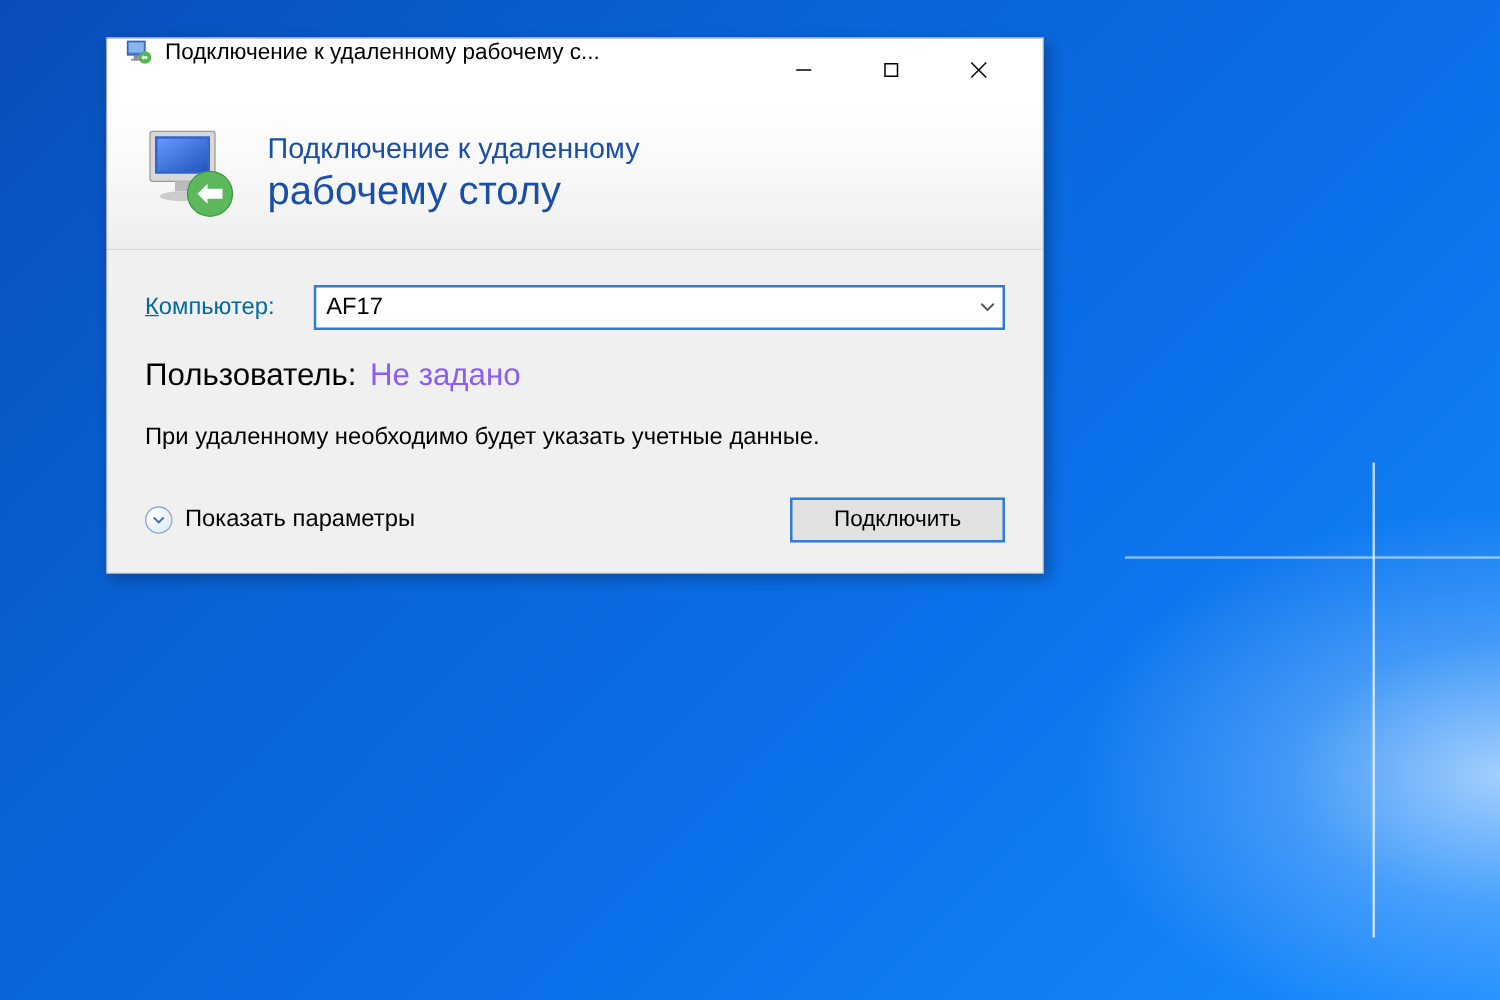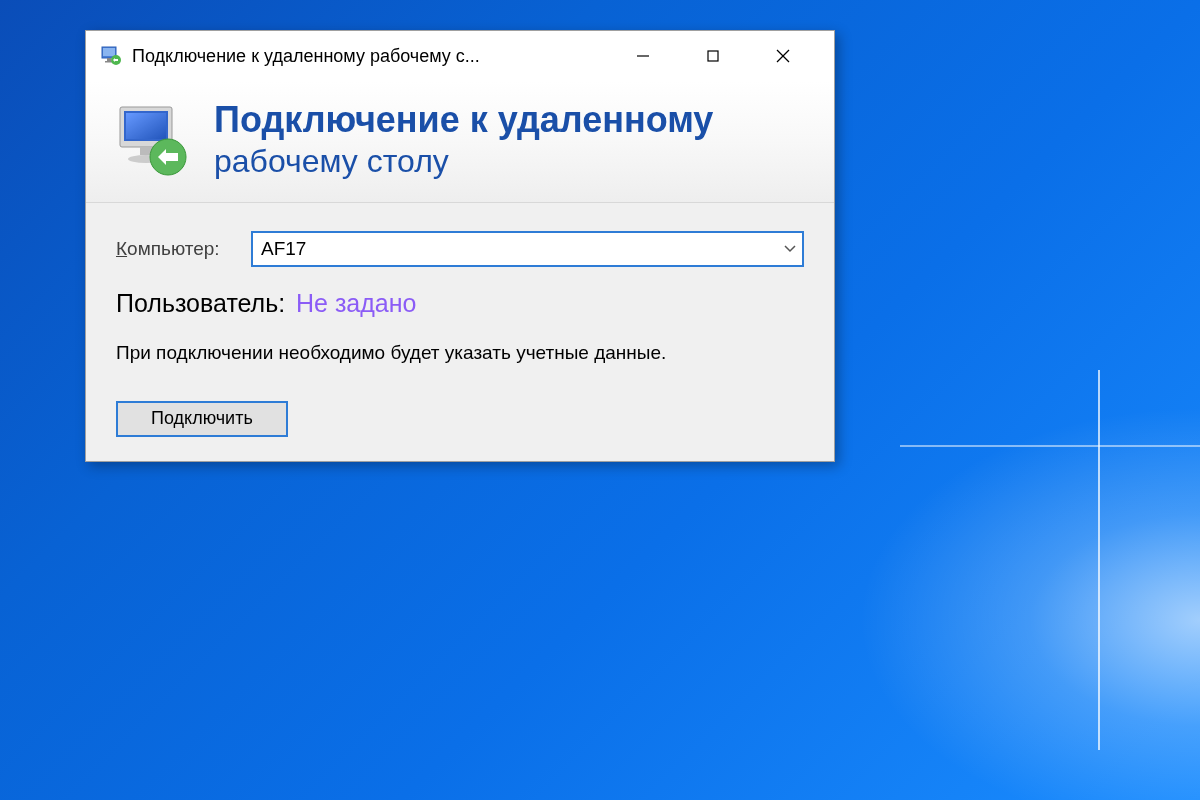--- a/index.html
+++ b/index.html
@@ -46,21 +46,21 @@
       top: 30px;
       width: 750px;
       background: #ffffff;
       border: 1px solid #a0a0a0;
       box-shadow: 4px 4px 12px rgba(0,0,0,0.3);
     }
     .titlebar {
       height: 50px;
       background: #ffffff;
       display: flex;
-      align-items: center;
+      align-items: flex-start;
       padding: 0 16px 0 14px;
     }
     .titlebar-icon {
       width: 22px;
       height: 22px;
       margin-right: 10px;
       position: relative;
       flex-shrink: 0;
     }
     .titlebar-icon svg {
@@ -100,42 +100,42 @@
       width: 78px;
       height: 78px;
       margin-right: 22px;
       flex-shrink: 0;
       position: relative;
     }
     .header-text {
       color: #0b3d91;
     }
     .header-line1 {
-      font-size: 36px;
-      font-weight: 700;
+      font-size: 23px;
+      font-weight: 400;
       color: #1a4fa8;
     }
     .header-line2 {
       font-size: 32px;
       font-weight: 400;
       color: #1a4fa8;
       margin-top: 2px;
     }
     .body-area {
       background: #f0f0f0;
       padding: 28px 30px 24px 30px;
     }
     .field-row {
       display: flex;
       align-items: center;
       margin-bottom: 22px;
     }
     .field-label {
       font-size: 19px;
-      color: #404040;
+      color: #0369a1;
       width: 135px;
     }
     .field-label .ul {
       text-decoration: underline;
     }
     .combo-wrap {
       flex: 1;
       position: relative;
       border-radius: 15px;
     }
@@ -301,21 +301,29 @@
             </svg>
         </span>
       </div>
     </div>
 
     <div class="user-row">
       <div class="user-label">Пользователь:</div>
       <div class="user-value">Не задано</div>
     </div>
 
-    <div class="hint-text">При подключении необходимо будет указать учетные данные.</div>
+    <div class="hint-text">При удаленному необходимо будет указать учетные данные.</div>
 
     <div class="bottom-row">
+      <div class="show-options">
+        <span class="expand-icon">
+          <svg viewBox="0 0 10 10">
+              <path d="M1 3 L5 7 L9 3" fill="none" stroke="#3a6fb8" stroke-width="1.5"></path>
+            </svg>
+        </span>
+        <span><span class="ul">П</span><span>оказать параметры</span></span>
+      </div>
       <div class="button-group">
         <button class="btn primary">Подключить</button>
       </div>
     </div>
   </div>
 </div>
 
 </body></html>

